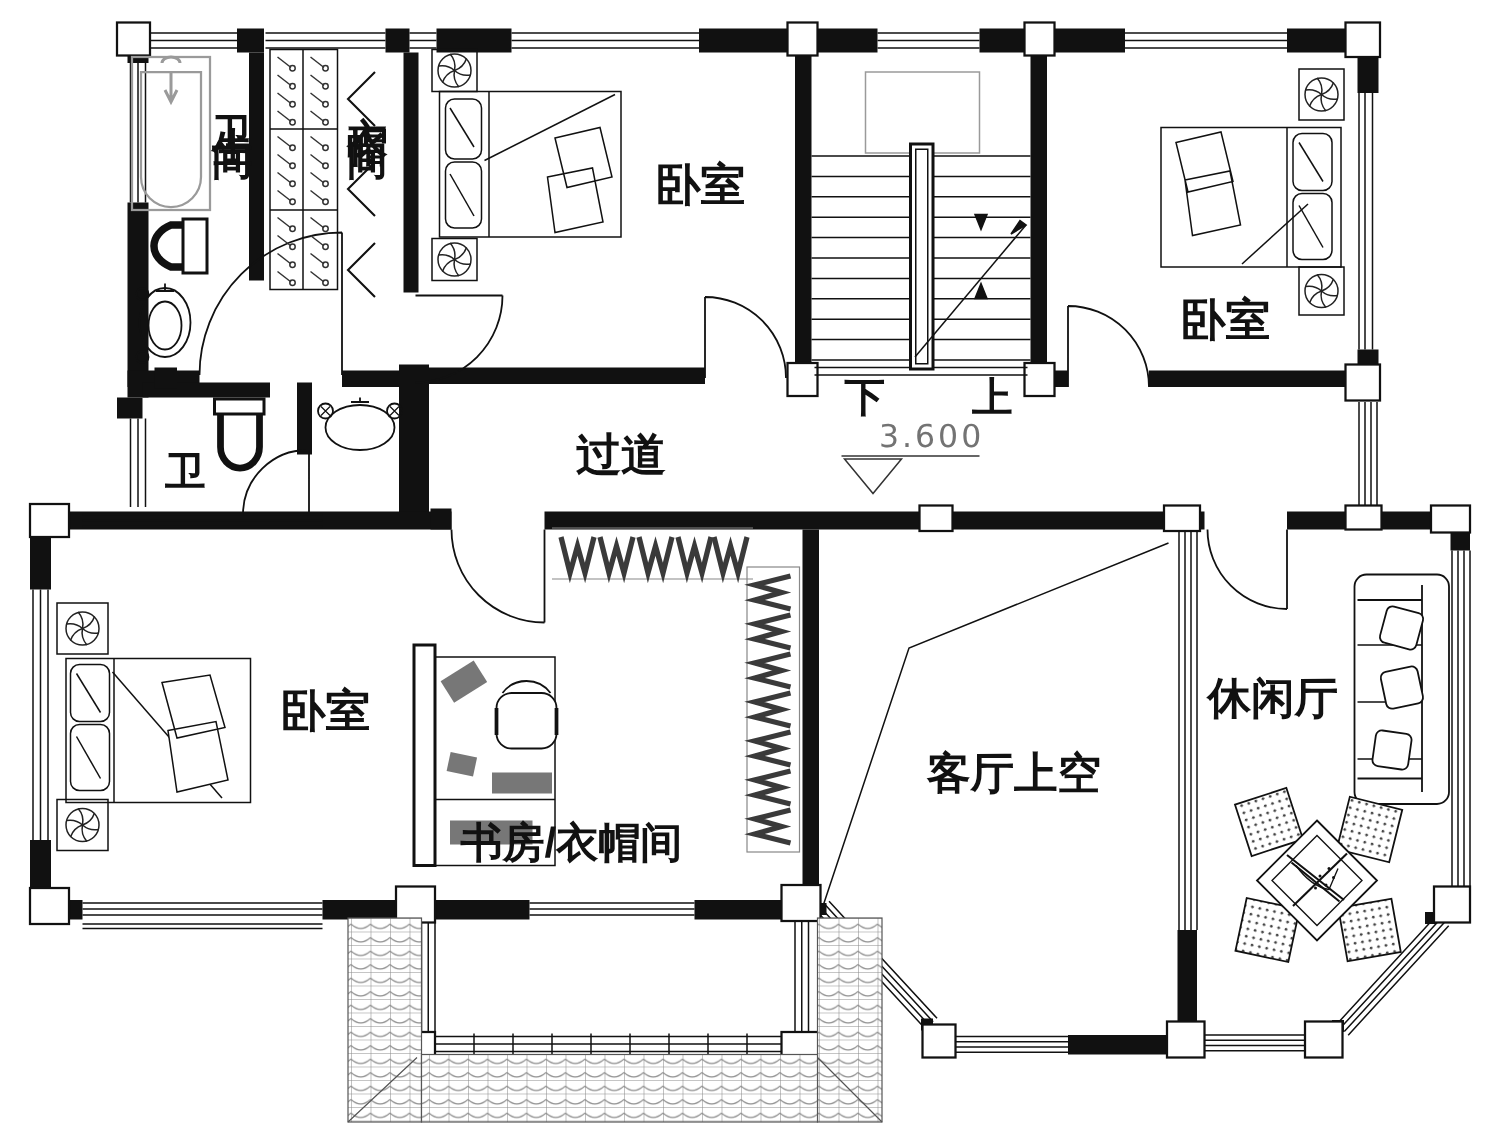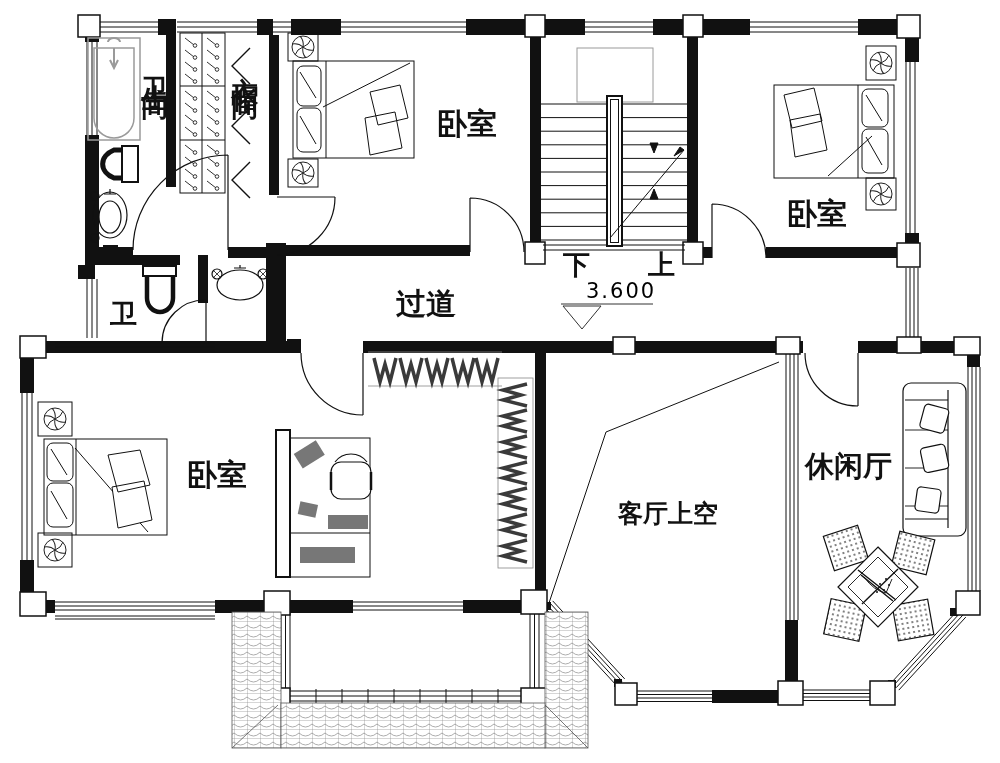--- a/index.html
+++ b/index.html
@@ -2,21 +2,21 @@
 <html><head>
 <meta charset="utf-8">
 <style>
   html,body{margin:0;padding:0;background:#fff;}
   .plan{position:relative;width:1000px;height:763px;background:#fff;overflow:hidden;
         font-family:"Liberation Sans",sans-serif;}
   .plan svg{position:absolute;left:0;top:0;}
   .lbl{position:absolute;color:#111;font-weight:600;white-space:nowrap;
        font-family:"Liberation Sans",sans-serif;line-height:1.18;}
   .lbl.vert{writing-mode:vertical-rl;text-orientation:upright;letter-spacing:8px;}
-  .lbl.cad{font-family:"DejaVu Sans",sans-serif;font-weight:400;color:#000000;
+  .lbl.cad{font-family:"DejaVu Sans",sans-serif;font-weight:400;color:#737373;
            letter-spacing:2px;}
 </style>
 </head>
 <body>
 
 <div class="plan">
 <svg width="1000" height="763" viewBox="0 0 1000 763">
   <defs>
     <pattern id="tiles" width="13" height="9" patternUnits="userSpaceOnUse">
       <rect width="13" height="9" fill="#fff"></rect>
@@ -378,18 +378,19 @@
   </g>
 </svg>
 
   <div class="lbl vert" style="left:138px;top:55px;font-size:27px;">卫生间</div>
   <div class="lbl vert" style="left:228px;top:55px;font-size:27px;">衣帽间</div>
   <div class="lbl" style="left:437px;top:106px;font-size:30px;">卧室</div>
   <div class="lbl" style="left:787px;top:196px;font-size:30px;">卧室</div>
   <div class="lbl" style="left:563px;top:250px;font-size:27px;">下</div>
   <div class="lbl" style="left:648px;top:250px;font-size:27px;">上</div>
   <div class="lbl cad" style="left:586px;top:279px;font-size:21px;">3.600</div>
-  <div class="lbl" style="left:396px;top:286px;font-size:30px;">过道</div>
+  <div class="lbl" style="left:384px;top:286px;font-size:30px;">过道</div>
   <div class="lbl" style="left:110px;top:299px;font-size:27px;">卫</div>
   <div class="lbl" style="left:187px;top:457px;font-size:30px;">卧室</div>
-  <div class="lbl" style="left:618px;top:499px;font-size:25px;text-align:right;">客厅上空</div>
+  <div class="lbl" style="left:307px;top:545px;font-size:28px;">书房/衣帽间</div>
+  <div class="lbl" style="left:618px;top:499px;font-size:29px;text-align:right;">客厅上空</div>
   <div class="lbl" style="left:805px;top:449px;font-size:29px;text-align:right;">休闲厅</div>
 </div>
 
 </body></html>

